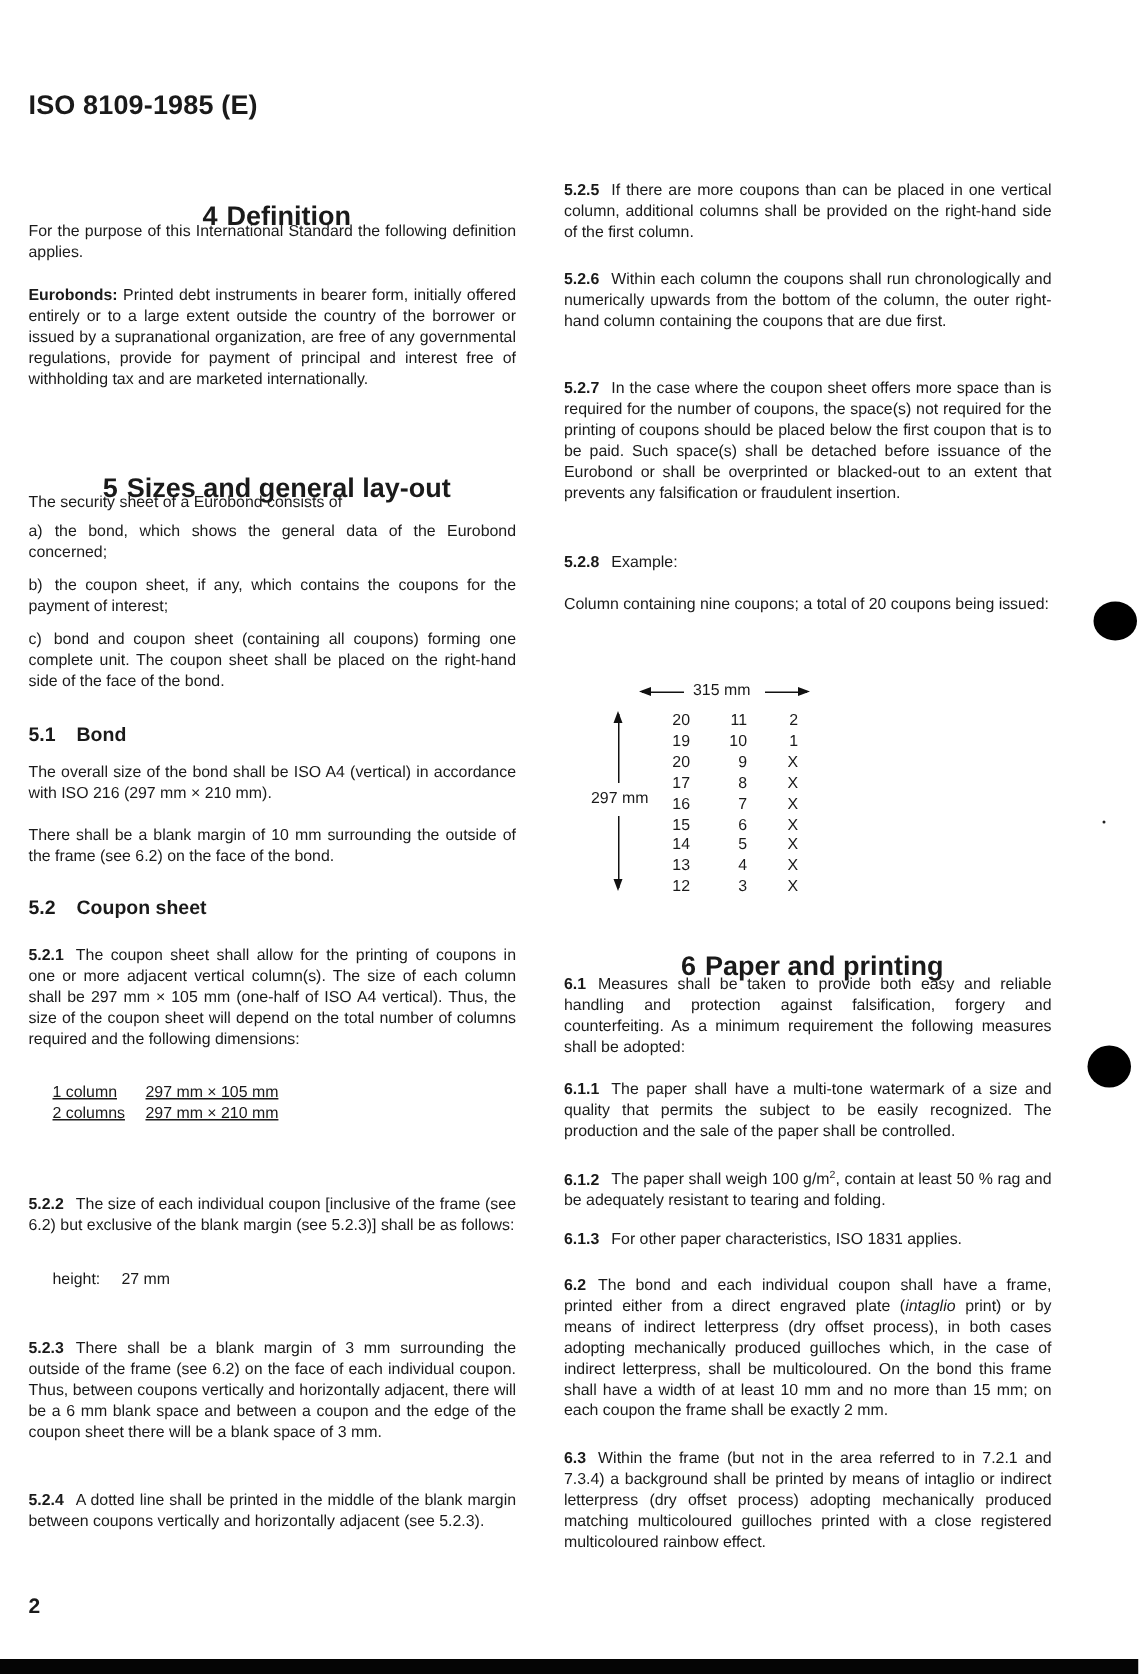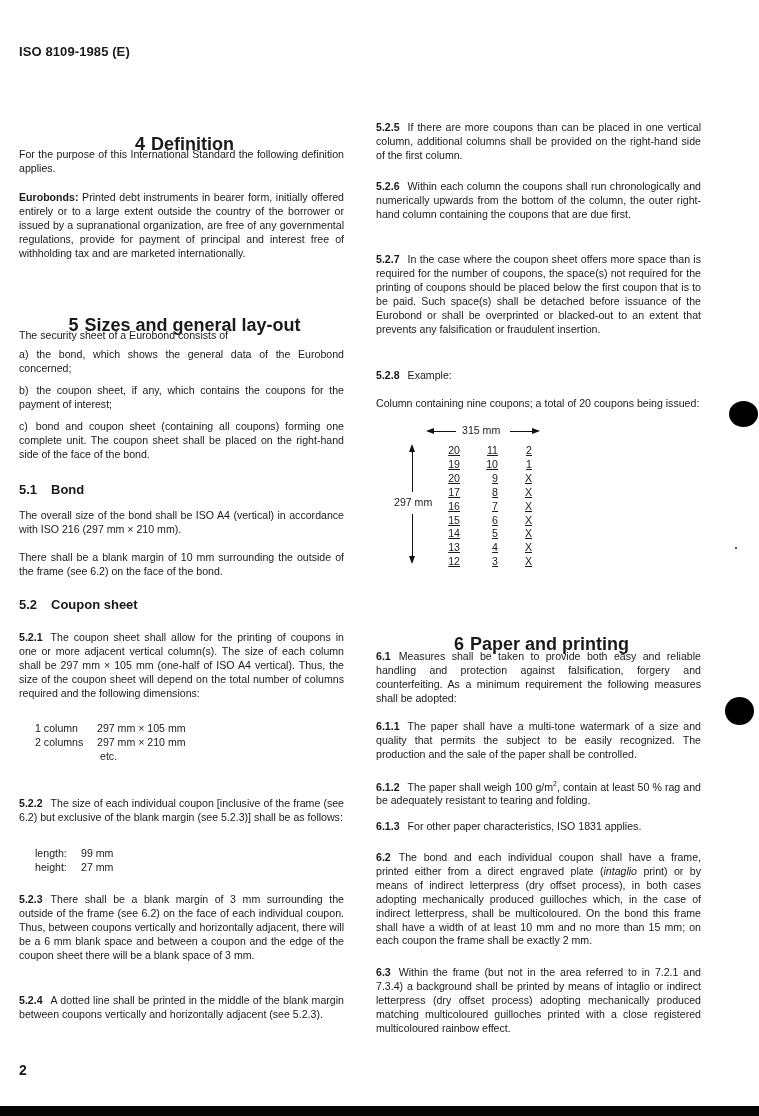--- a/index.html
+++ b/index.html
@@ -2,39 +2,39 @@
 <html><head>
 <meta charset="utf-8">
 <style>
   html, body { margin: 0; padding: 0; background: #ffffff; }
   body {
     width: 759px; height: 1116px; position: relative; overflow: hidden;
     font-family: "Liberation Sans", "DejaVu Sans", sans-serif;
     color: #1a1a1a;
   }
   .header-id {
-    position: absolute; left: 19px; top: 44px;
-    font-size: 13px; font-weight: bold; letter-spacing: 0.1px;
+    position: absolute; left: 19px; top: 60px;
+    font-size: 18px; font-weight: bold; letter-spacing: 0.1px;
   }
   .col { position: absolute; top: 0; }
   .col-left { left: 19px; width: 325px; }
   .col-right { left: 376px; width: 325px; }
   .abs { position: absolute; left: 0; width: 100%; }
   p {
     margin: 0; font-size: 10.6px; line-height: 13.9px; text-align: justify;
   }
   .h1 { font-size: 18px; font-weight: bold; margin: 16px; text-align: center; }
   .h1 .num { display: inline-block; width: 22px; }
   .h2 { font-size: 13px; font-weight: bold; margin: 0; }
   .h2 .num { display: inline-block; width: 32px; }
   .b { font-weight: bold; }
   .cl { margin-right: 8px; }
   .list-item { }
   .dimtable { font-size: 10.6px; line-height: 13.9px; margin-left: 16px; }
-  .dimtable .row { display: flex; }
+  .dimtable .row { display: flex; text-decoration: underline; }
   .dimtable .c1 { width: 62px; }
   .lhtable { font-size: 10.6px; line-height: 13.9px; margin-left: 16px; }
   .lhtable .row { display: flex; }
   .lhtable .c1 { width: 46px; }
 
   
   .diagram { position: absolute; left: 0; width: 330px; height: 150px; }
   .width-label { position: absolute; left: 52px; top: 0; width: 130px; height: 14px; font-size: 10.6px; }
   .width-label .txt { position: absolute; left: 34px; top: 0; }
   .arrow-h { position: absolute; top: 7px; height: 1px; background: #111; }
@@ -43,21 +43,21 @@
   .arrowhead-l { position: absolute; left: -2px; top: -3px; width: 0; height: 0; border-top: 3.5px solid transparent; border-bottom: 3.5px solid transparent; border-right: 8px solid #111; }
   .arrowhead-r { position: absolute; right: -2px; top: -3px; width: 0; height: 0; border-top: 3.5px solid transparent; border-bottom: 3.5px solid transparent; border-left: 8px solid #111; }
   .vline { position: absolute; left: 36px; width: 1px; background: #111; }
   .vline.top { top: 22px; height: 46px; }
   .vline.bot { top: 90px; height: 48px; }
   .arrowhead-u { position: absolute; left: -3px; top: -2px; width: 0; height: 0; border-left: 3.5px solid transparent; border-right: 3.5px solid transparent; border-bottom: 8px solid #111; }
   .arrowhead-d { position: absolute; left: -3px; bottom: -2px; width: 0; height: 0; border-left: 3.5px solid transparent; border-right: 3.5px solid transparent; border-top: 8px solid #111; }
   .height-label { position: absolute; left: 18px; top: 72px; font-size: 10.6px; }
   .grid { position: absolute; left: 60px; top: 20px; font-size: 10.6px; line-height: 13.9px; }
   .grid .row { display: flex; }
-  .grid .cell { text-align: right; text-decoration: underline; }
+  .grid .cell { text-align: right; }
   .grid .c0 { width: 24px; }
   .grid .c1 { width: 38px; }
   .grid .c2 { width: 34px; }
 
   .punch { position: absolute; background: #000; border-radius: 50%; }
   .speck { position: absolute; background: #222; border-radius: 50%; width: 2px; height: 2px; }
   .page-number { position: absolute; left: 19px; top: 1062px; font-size: 14px; font-weight: bold; }
   .bottom-rule { position: absolute; left: 0; top: 1106px; width: 759px; height: 10px; background: #050505; }
 </style>
 </head>
@@ -112,34 +112,26 @@
   </div>
   <div class="abs dimtable" style="top:722px">
     <div class="row">
         <span class="c1">1 column</span>
         <span>297 mm × 105 mm</span>
       </div>
     <div class="row">
         <span class="c1">2 columns</span>
         <span>297 mm × 210 mm</span>
       </div>
-    <div class="row">
-        <span class="c1"></span>
-        <span style="padding-left:3px">etc.</span>
-      </div>
   </div>
 
   <div class="abs" style="top:797px">
     <p><span class="b cl">5.2.2</span><span>The size of each individual coupon [inclusive of the frame (see 6.2) but exclusive of the blank margin (see 5.2.3)] shall be as follows:</span></p>
   </div>
   <div class="abs lhtable" style="top:847px">
-    <div class="row">
-        <span class="c1">length:</span>
-        <span>99 mm</span>
-      </div>
     <div class="row">
         <span class="c1">height:</span>
         <span>27 mm</span>
       </div>
   </div>
 
   <div class="abs" style="top:893px">
     <p><span class="b cl">5.2.3</span><span>There shall be a blank margin of 3 mm surrounding the outside of the frame (see 6.2) on the face of each individual coupon. Thus, between coupons vertically and horizontally adjacent, there will be a 6 mm blank space and between a coupon and the edge of the coupon sheet there will be a blank space of 3 mm.</span></p>
   </div>
 
@@ -158,21 +150,21 @@
   <div class="abs" style="top:253px">
     <p><span class="b cl">5.2.7</span><span>In the case where the coupon sheet offers more space than is required for the number of coupons, the space(s) not required for the printing of coupons should be placed below the first coupon that is to be paid. Such space(s) shall be detached before issuance of the Eurobond or shall be overprinted or blacked-out to an extent that prevents any falsification or fraudulent insertion.</span></p>
   </div>
   <div class="abs" style="top:369px">
     <p><span class="b cl">5.2.8</span><span>Example:</span></p>
   </div>
   <div class="abs" style="top:397px">
     <p>Column containing nine coupons; a total of 20 coupons being issued:</p>
   </div>
 
-  <div class="diagram" style="top:424px">
+  <div class="diagram" style="top:454px">
     <div class="width-label">
       <div class="arrow-h l">
           <div class="arrowhead-l"></div>
         </div>
       <span class="txt">315 mm</span>
       <div class="arrow-h r">
           <div class="arrowhead-r"></div>
         </div>
     </div>
     <div class="vline top">

